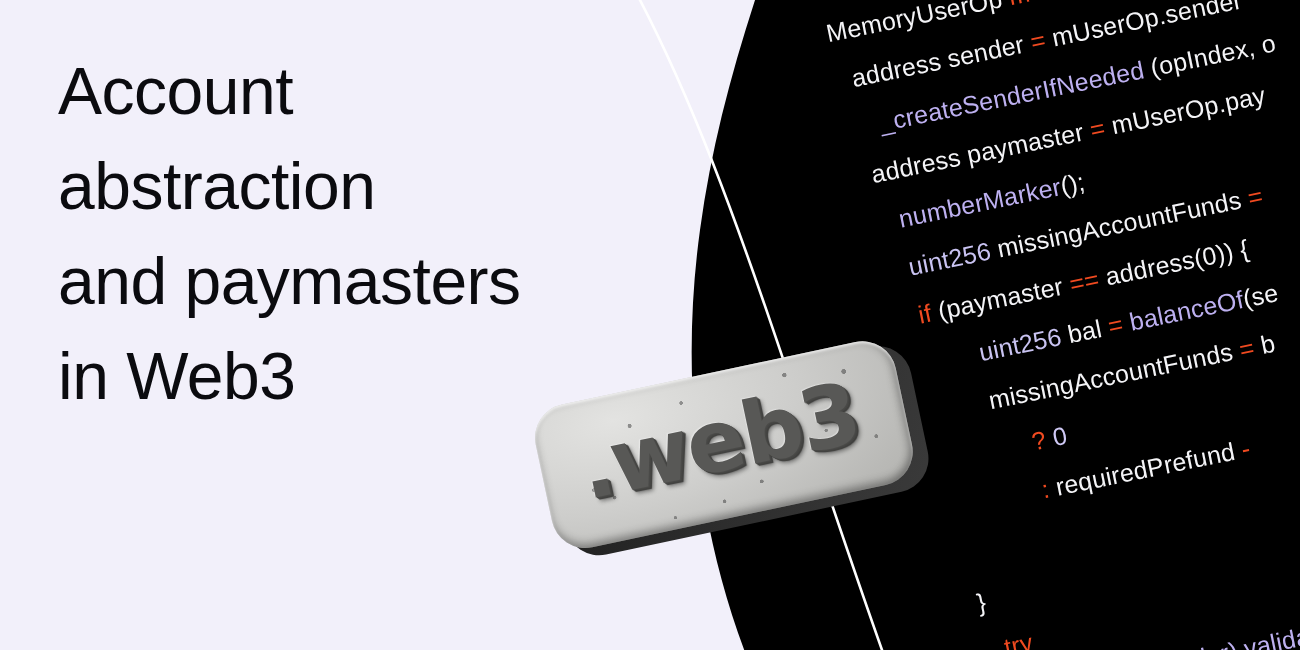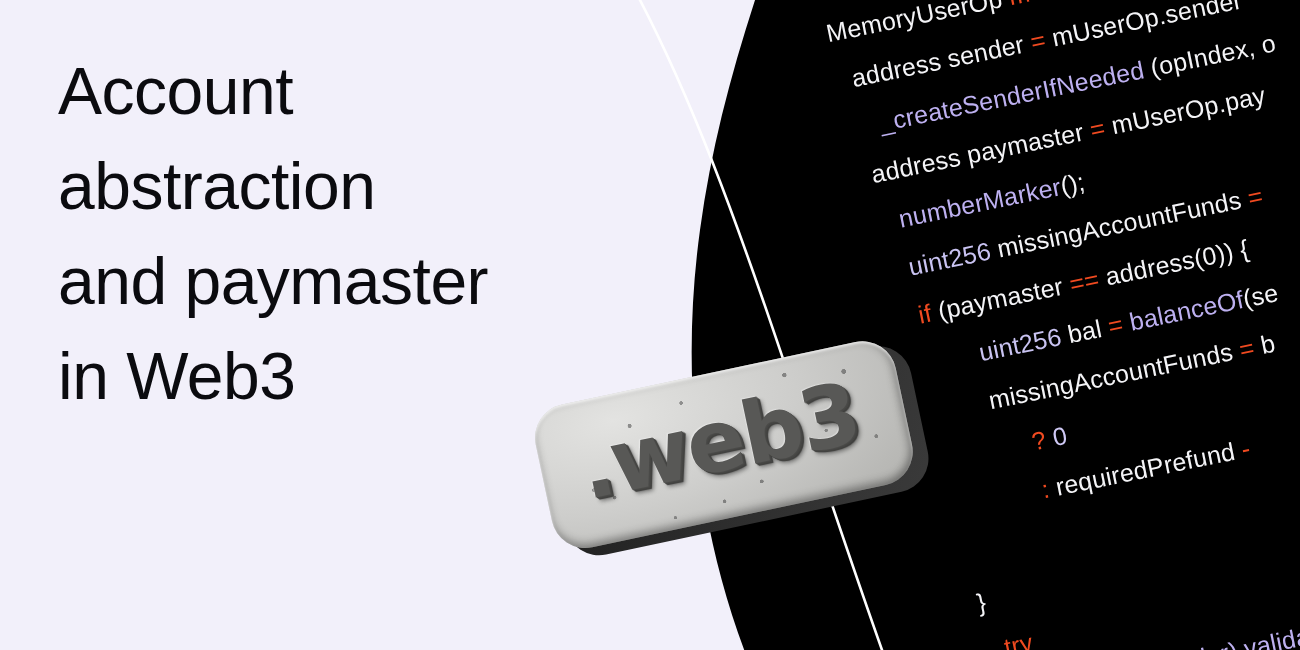--- a/index.html
+++ b/index.html
@@ -180,21 +180,21 @@
                C 760 860, 660 520, 700 230
                C 726 40, 800 -120, 900 -400 Z" fill="#000000"></path>
 
       <path d="M 600 -70
                C 720 120, 790 400, 900 700" fill="none" stroke="#ffffff" stroke-width="2.6"></path>
     </g>
   </svg>
 
   <div class="headline">Account
 abstraction
-and paymaster
+and paymasters
 in Web3</div>
 
   <div class="code-clip">
     <div class="code-block" id="code-block"><span class="code-line ln-ind1"></span><span class="code-line"><span class="tok-pl">MemoryUserOp </span><span class="tok-kw">memory</span></span><span class="code-line ln-ind1"><span class="tok-pl">address sender </span><span class="tok-op">=</span><span class="tok-pl"> mUserOp.sender</span></span><span class="code-line ln-ind2"><span class="tok-fn">_createSenderIfNeeded</span><span class="tok-pl"> (opIndex, o</span></span><span class="code-line ln-ind1"><span class="tok-pl">address paymaster </span><span class="tok-op">=</span><span class="tok-pl"> mUserOp.pay</span></span><span class="code-line ln-ind2"><span class="tok-fn">numberMarker</span><span class="tok-pl">();</span></span><span class="code-line ln-ind2"><span class="tok-type">uint256</span><span class="tok-pl"> missingAccountFunds </span><span class="tok-op">=</span></span><span class="code-line ln-ind2"><span class="tok-kw">if</span><span class="tok-pl"> (paymaster </span><span class="tok-op">==</span><span class="tok-pl"> address(0)) {</span></span><span class="code-line ln-ind4"><span class="tok-type">uint256</span><span class="tok-pl"> bal </span><span class="tok-op">=</span><span class="tok-fn"> balanceOf</span><span class="tok-pl">(se</span></span><span class="code-line ln-ind4"><span class="tok-pl">missingAccountFunds </span><span class="tok-op">=</span><span class="tok-pl"> b</span></span><span class="code-line ln-ind5"><span class="tok-kw">?</span><span class="tok-num"> 0</span></span><span class="code-line ln-ind5"><span class="tok-kw">:</span><span class="tok-pl"> requiredPrefund </span><span class="tok-op">-</span></span><span class="code-line ln-blank">&nbsp;</span><span class="code-line ln-ind2"><span class="tok-pl">}</span></span><span class="code-line ln-ind3"><span class="tok-kw">try</span></span><span class="code-line ln-ind4"><span class="tok-fn">IAccount(sender).valida</span></span><span class="code-line ln-ind5"></span><span class="code-line ln-ind6"></span></div>
   </div>
 
   <div class="badge-wrap">
     <div class="badge-side"></div>
     <div class="badge-face"></div>
     <div class="badge-text">.web3</div>

